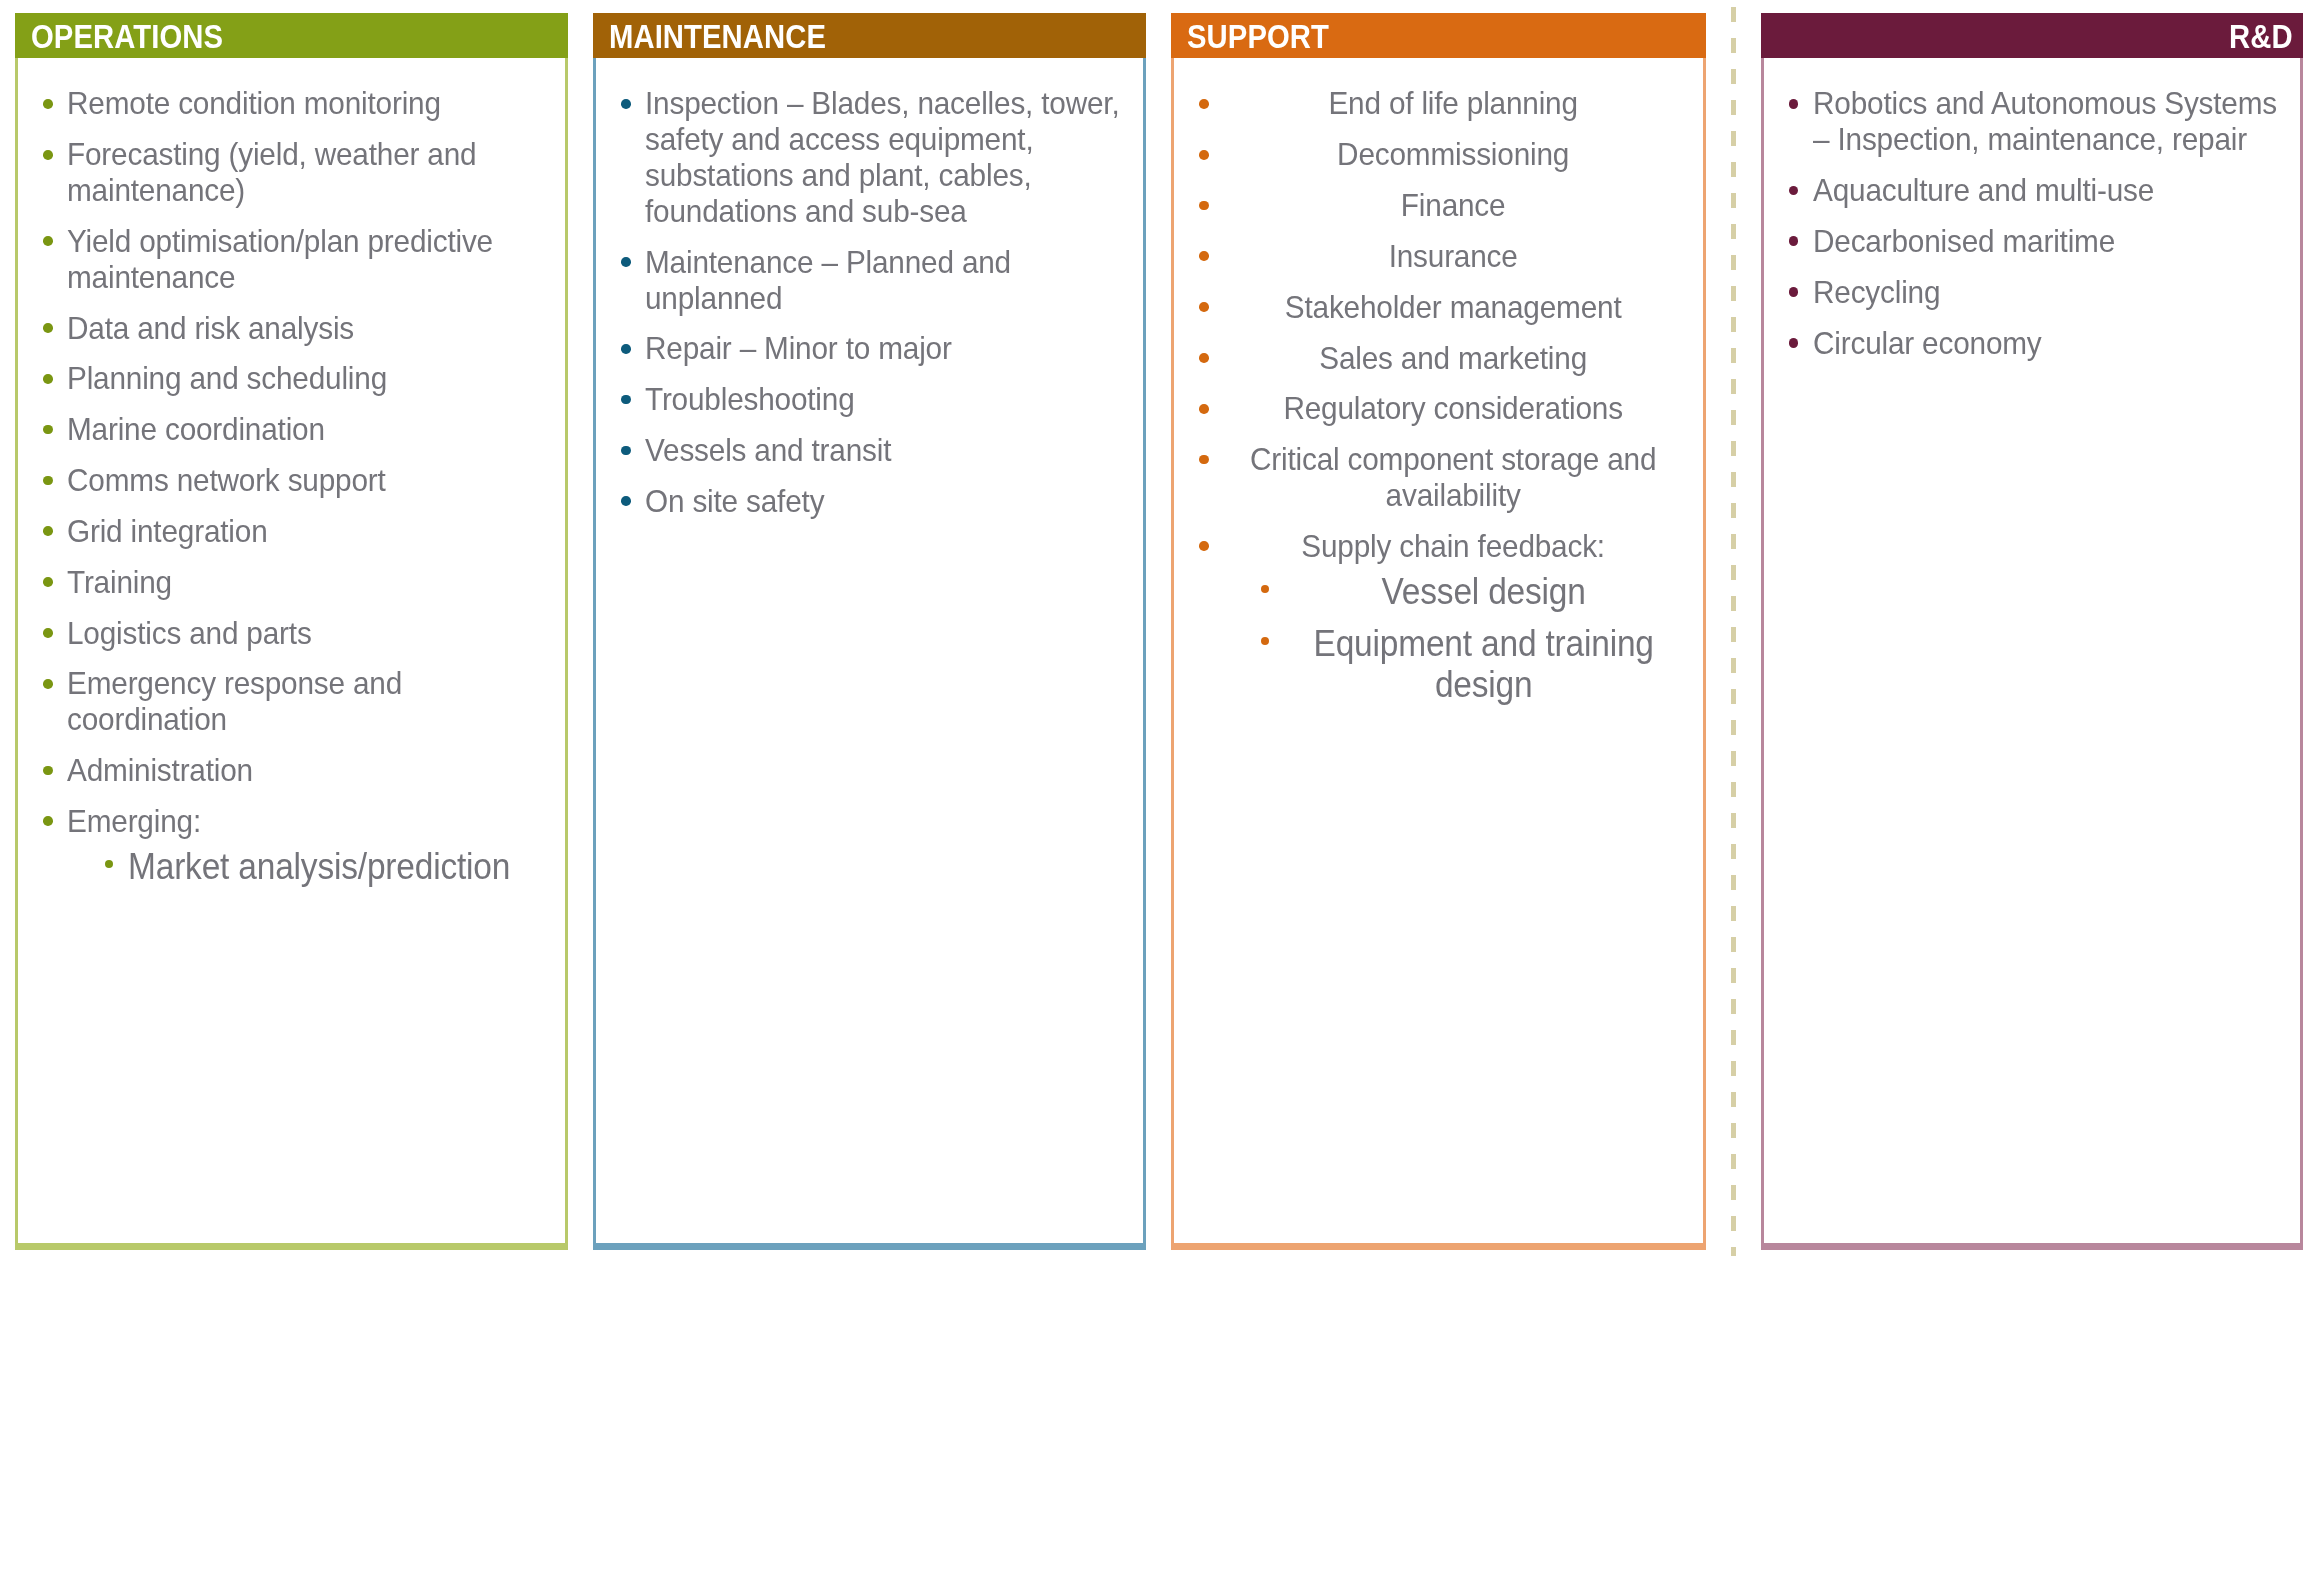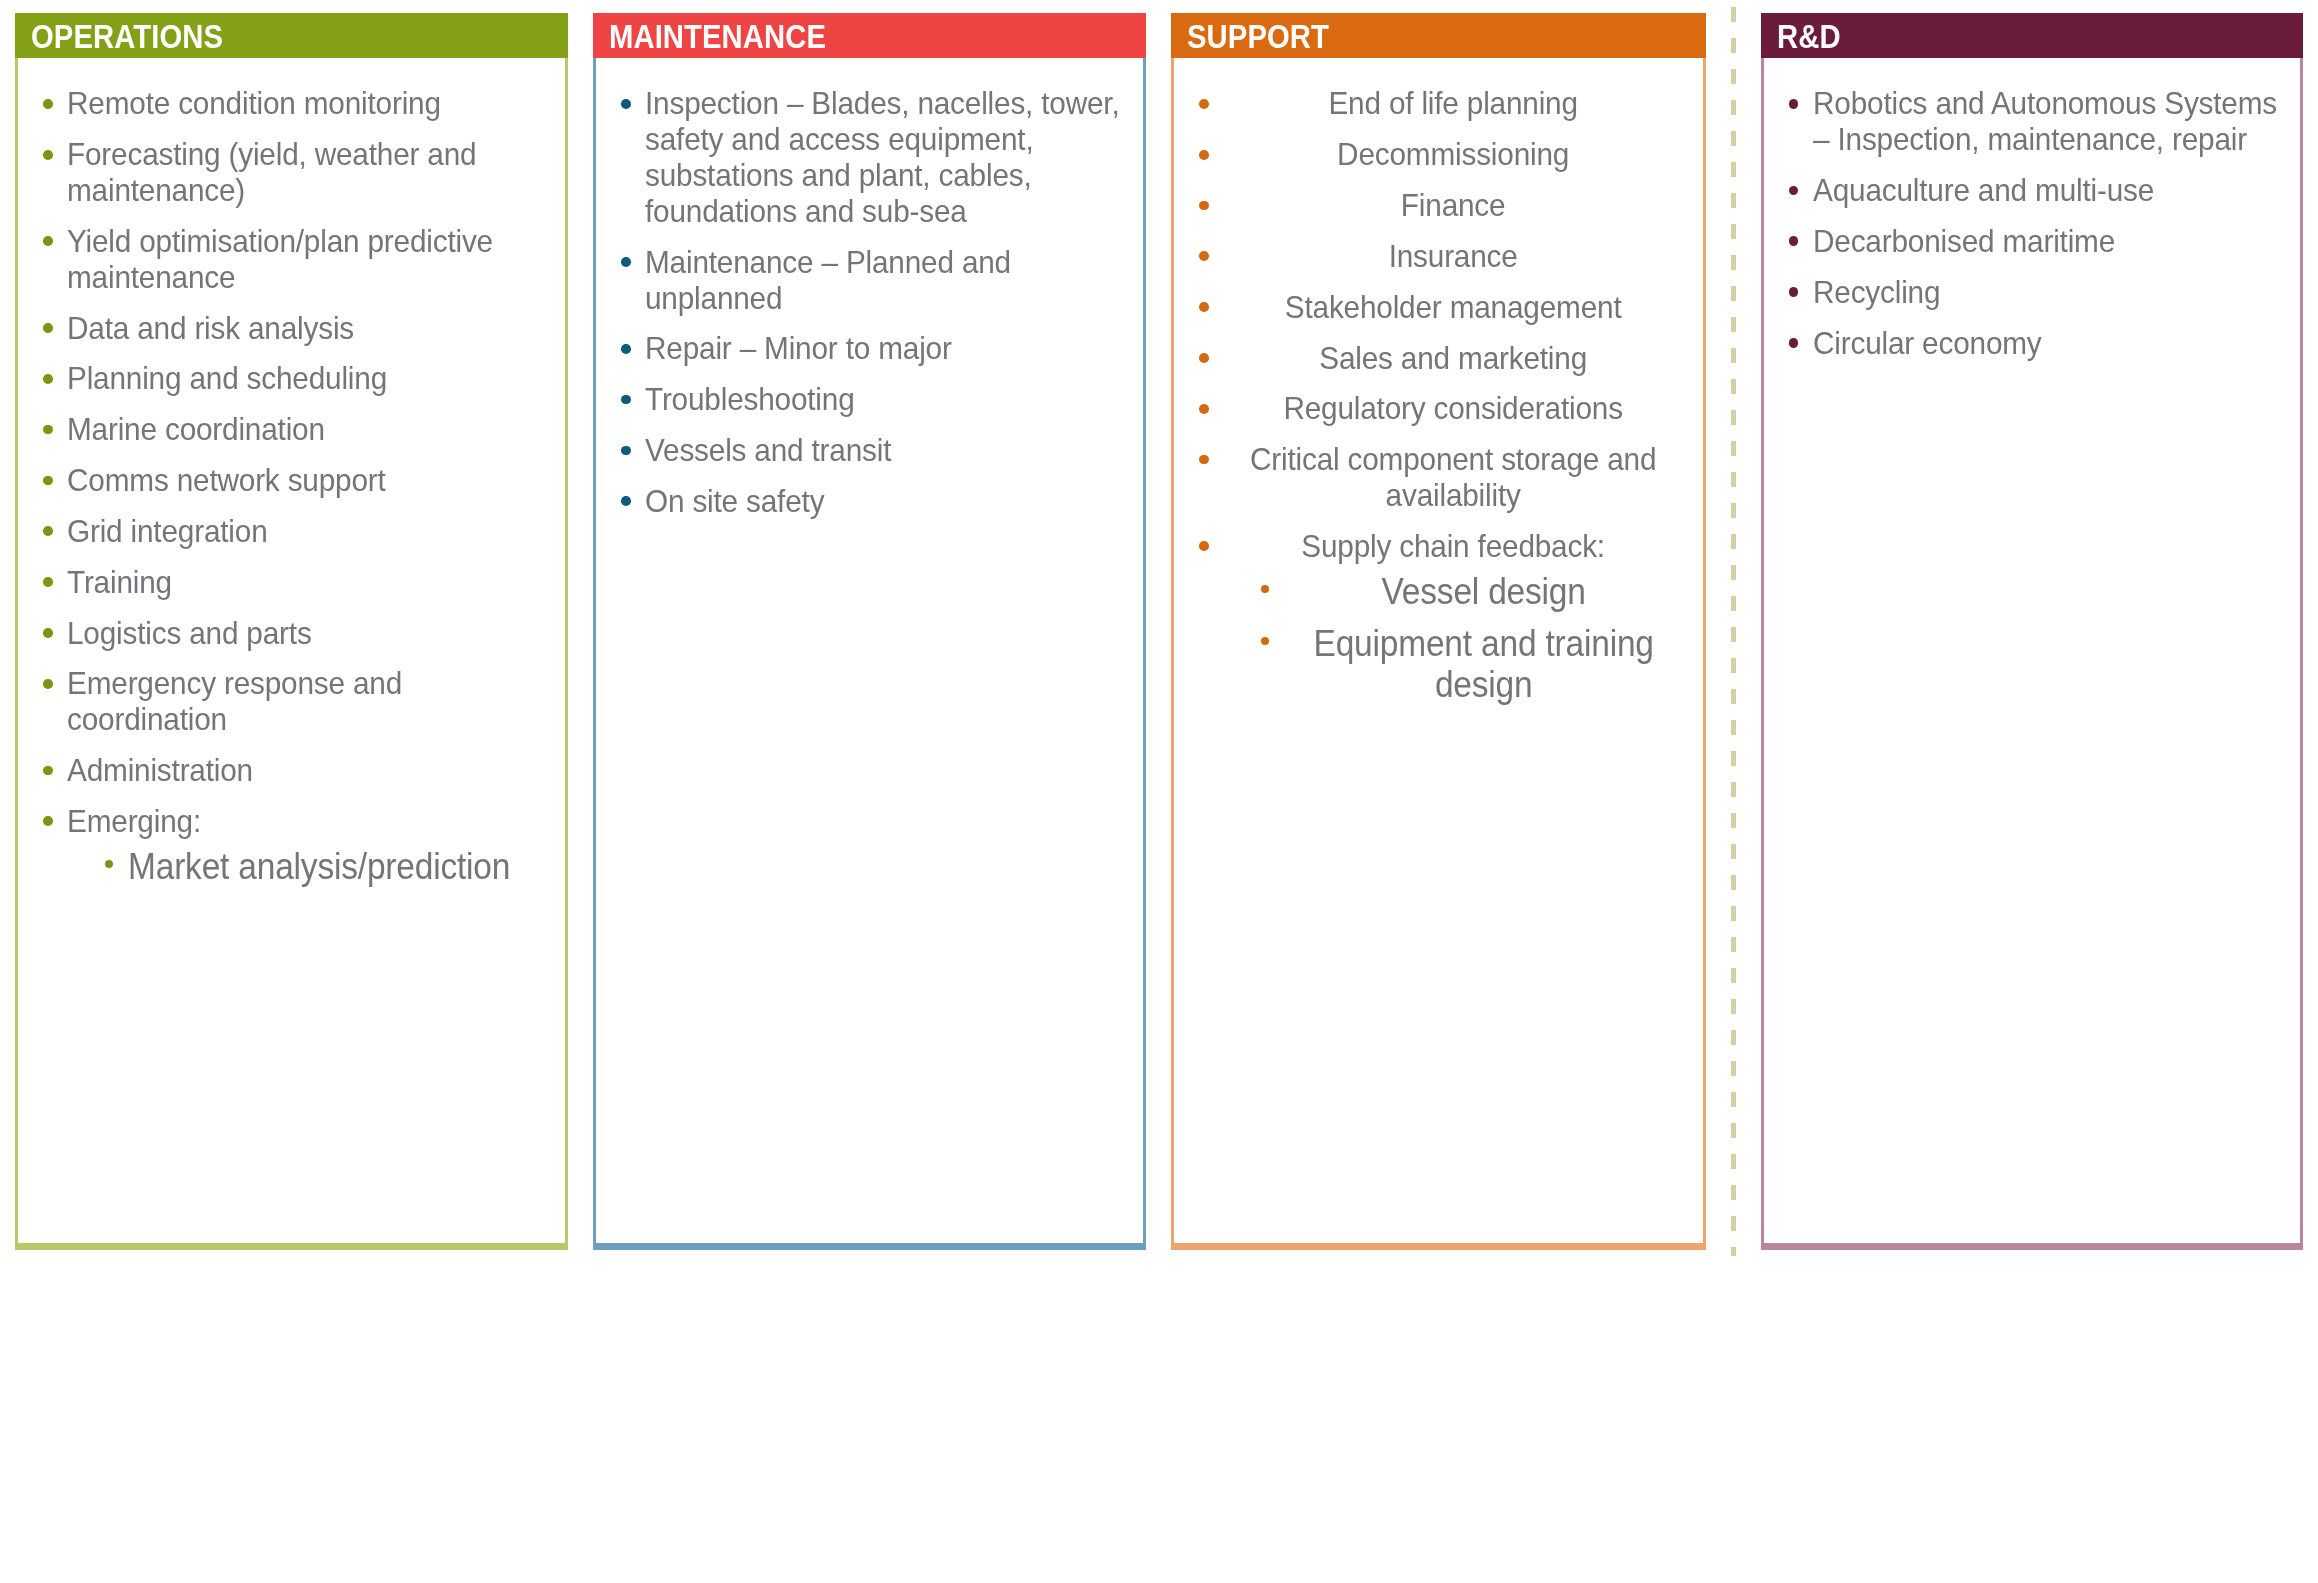--- a/index.html
+++ b/index.html
@@ -117,29 +117,29 @@
     left: 4.5px;
     width: 8.2px;
     height: 8.2px;
   }
 
   
   .col-operations  .card-header { background: #84a017; }
   .col-operations  .card-body   { border-color: #b8c96a; }
   .col-operations  .bullet      { background: #7a9612; }
 
-  .col-maintenance .card-header { background: #ef4444; }
+  .col-maintenance .card-header { background: #a16207; }
   .col-maintenance .card-body   { border-color: #6ca1bd; }
   .col-maintenance .bullet      { background: #0d5b7c; }
 
   .col-support     .card-header { background: #d96a12; }
   .col-support     .card-body   { border-color: #eda471; text-align: center; }
   .col-support     .bullet      { background: #d4690f; }
 
-  .col-rnd         .card-header { background: #6b1b3c; }
+  .col-rnd         .card-header { background: #6b1b3c; justify-content: flex-end; }
   .col-rnd         .card-body   { border-color: #b8879c; }
   .col-rnd         .bullet      { background: #6b1b3c; }
 
   
   .separator {
     width: 4.5px;
     flex: 0 0 4.5px;
     align-self: stretch;
     margin: 7.4px 0 9px 0;
     background-image: repeating-linear-gradient(

